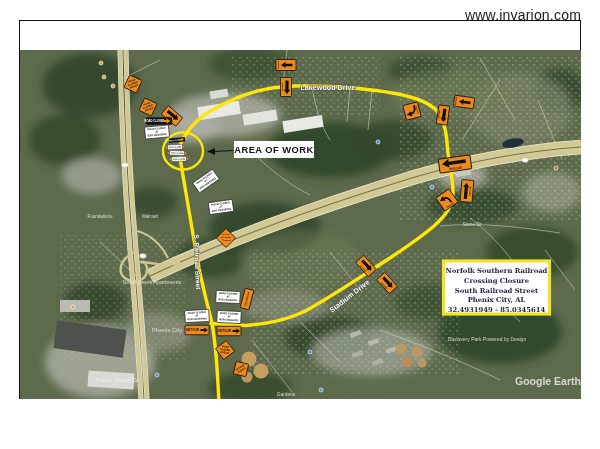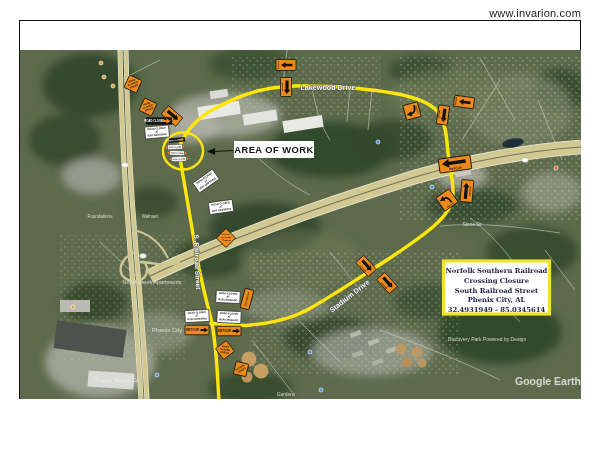--- a/index.html
+++ b/index.html
@@ -1,17 +1,17 @@
 <!DOCTYPE html>
 <html><head>
 <meta charset="utf-8">
 <style>
   html,body{margin:0;padding:0;background:#fff;}
   body{width:600px;height:449px;position:relative;font-family:"Liberation Sans",sans-serif;overflow:hidden;}
-  #invarion{position:absolute;top:7px;right:19px;font-size:11px;color:#1a1a1a;letter-spacing:.2px;}
+  #invarion{position:absolute;top:7px;right:19px;font-size:14px;color:#1a1a1a;letter-spacing:.2px;}
   #frame{position:absolute;left:19px;top:20px;width:560px;height:377px;border:1.6px solid #111;background:#fff;}
   #map{position:absolute;left:20px;top:50px;width:561px;height:349px;overflow:hidden;}
   svg text{font-family:"Liberation Sans",sans-serif;}
   .halo{paint-order:stroke;stroke:#4a4f47;stroke-width:.9px;fill:#fff;font-weight:bold;}
   .faint{fill:#f2f2ee;opacity:.8;}
   .signtxt{font-weight:bold;fill:#111;}
   .infobox-text{font-family:"DejaVu Serif",serif;font-weight:bold;fill:#26264b;}
 </style>
 </head>
 <body>

